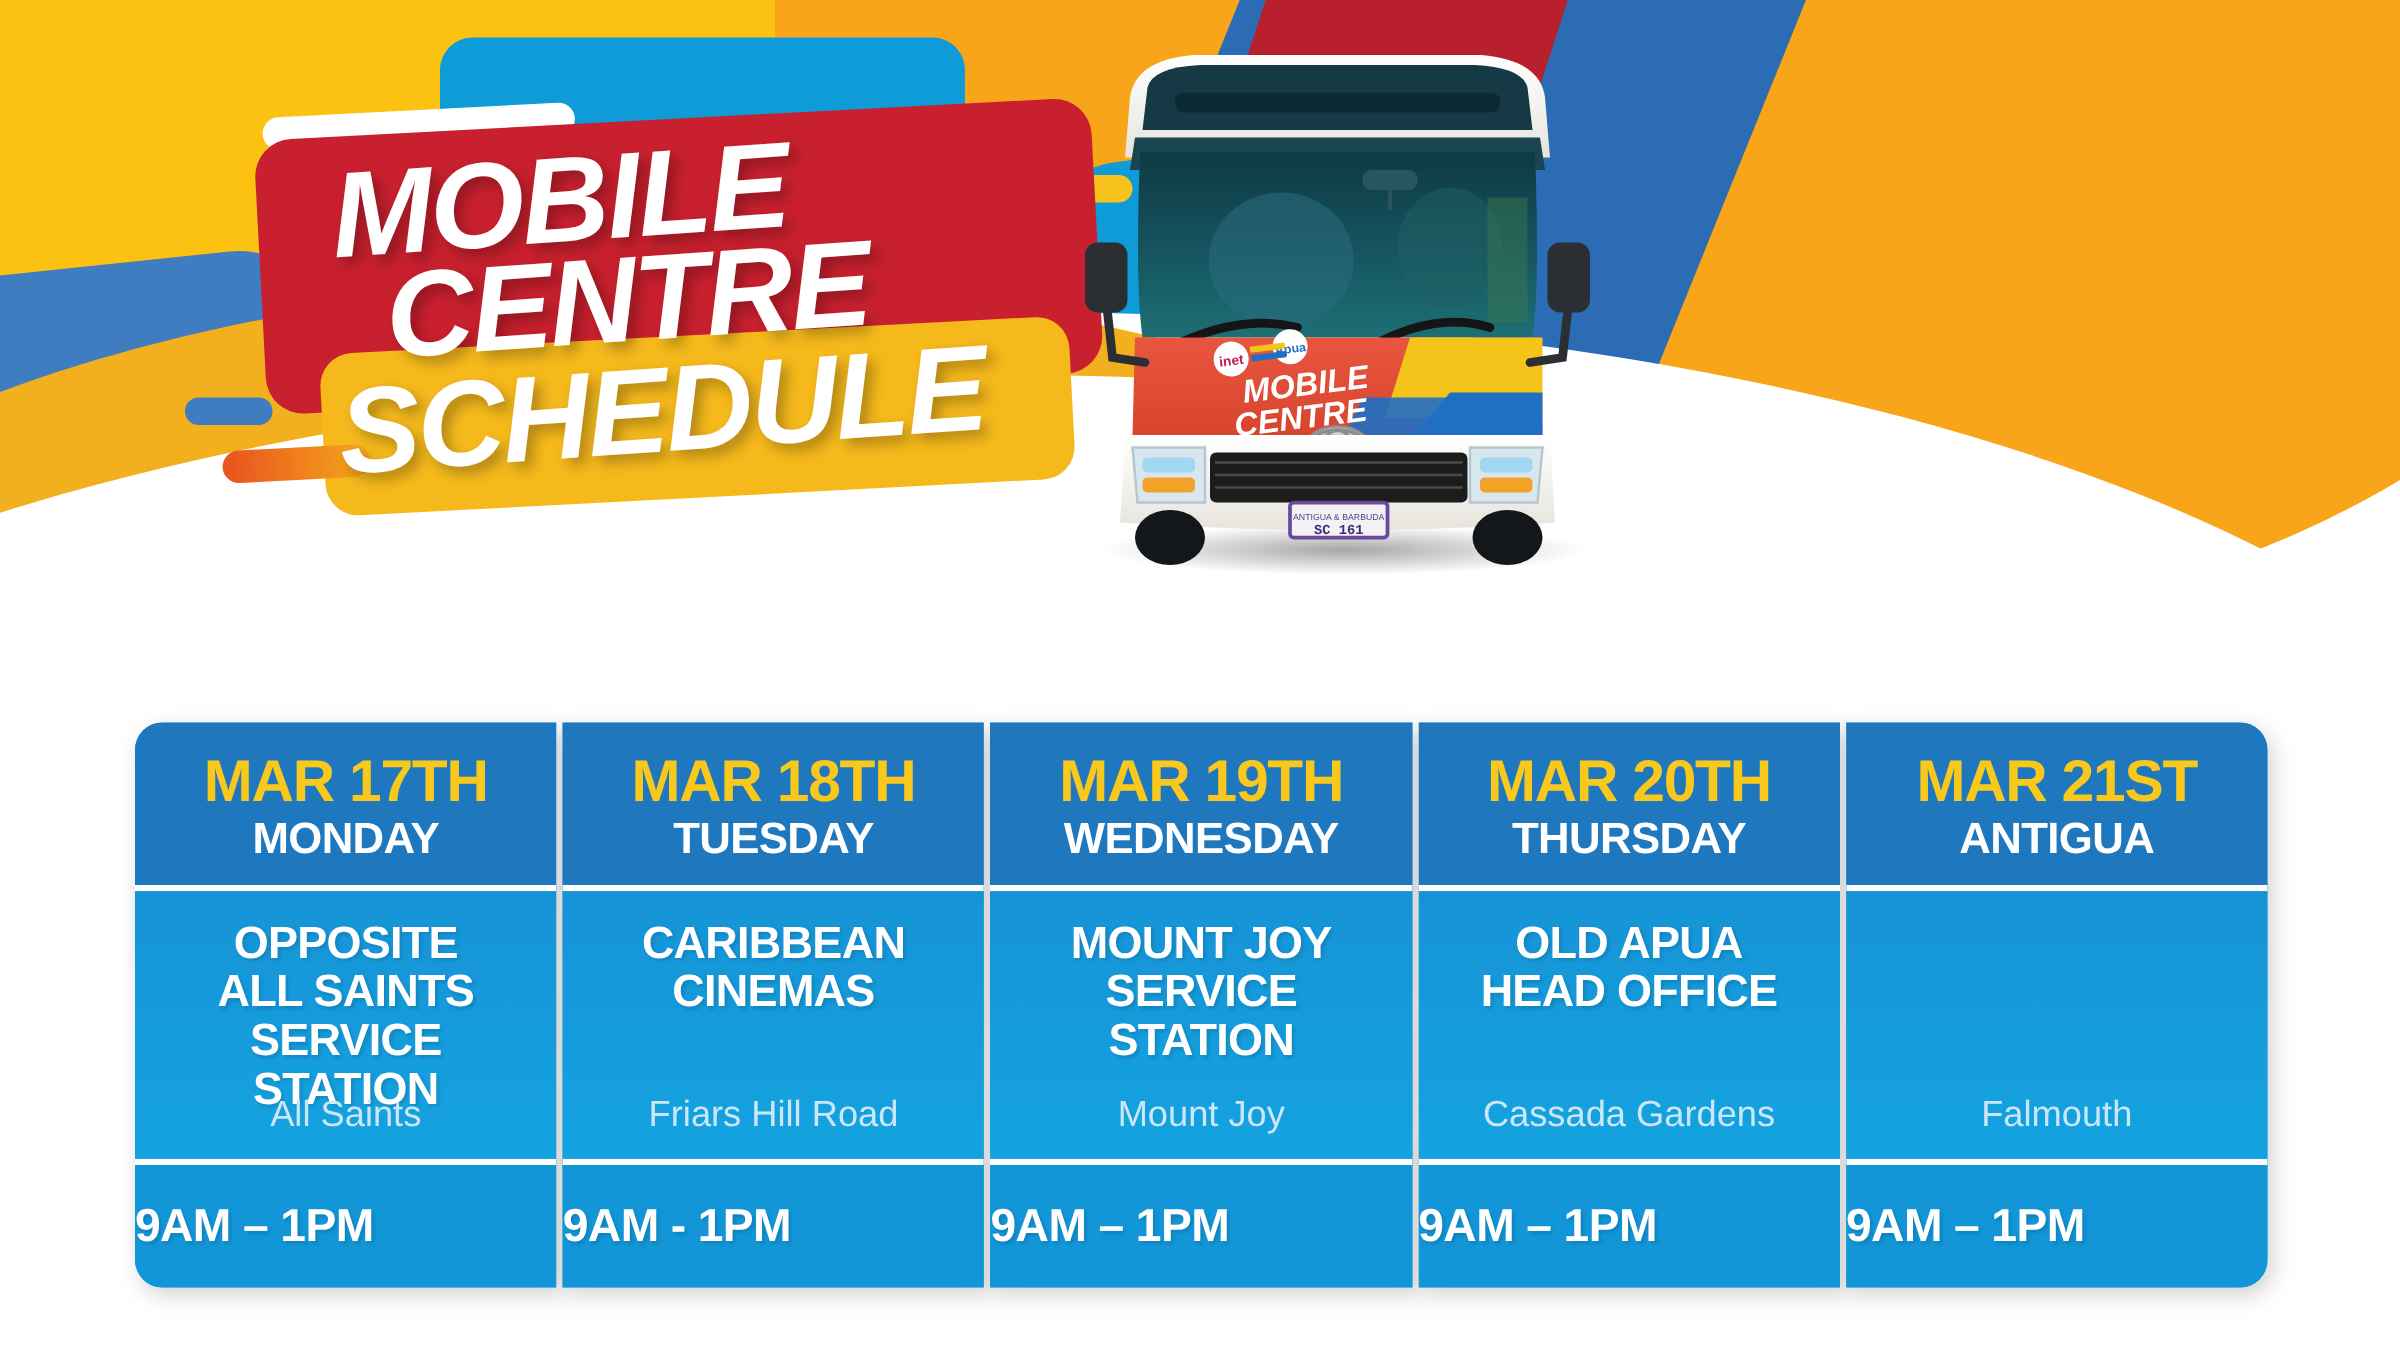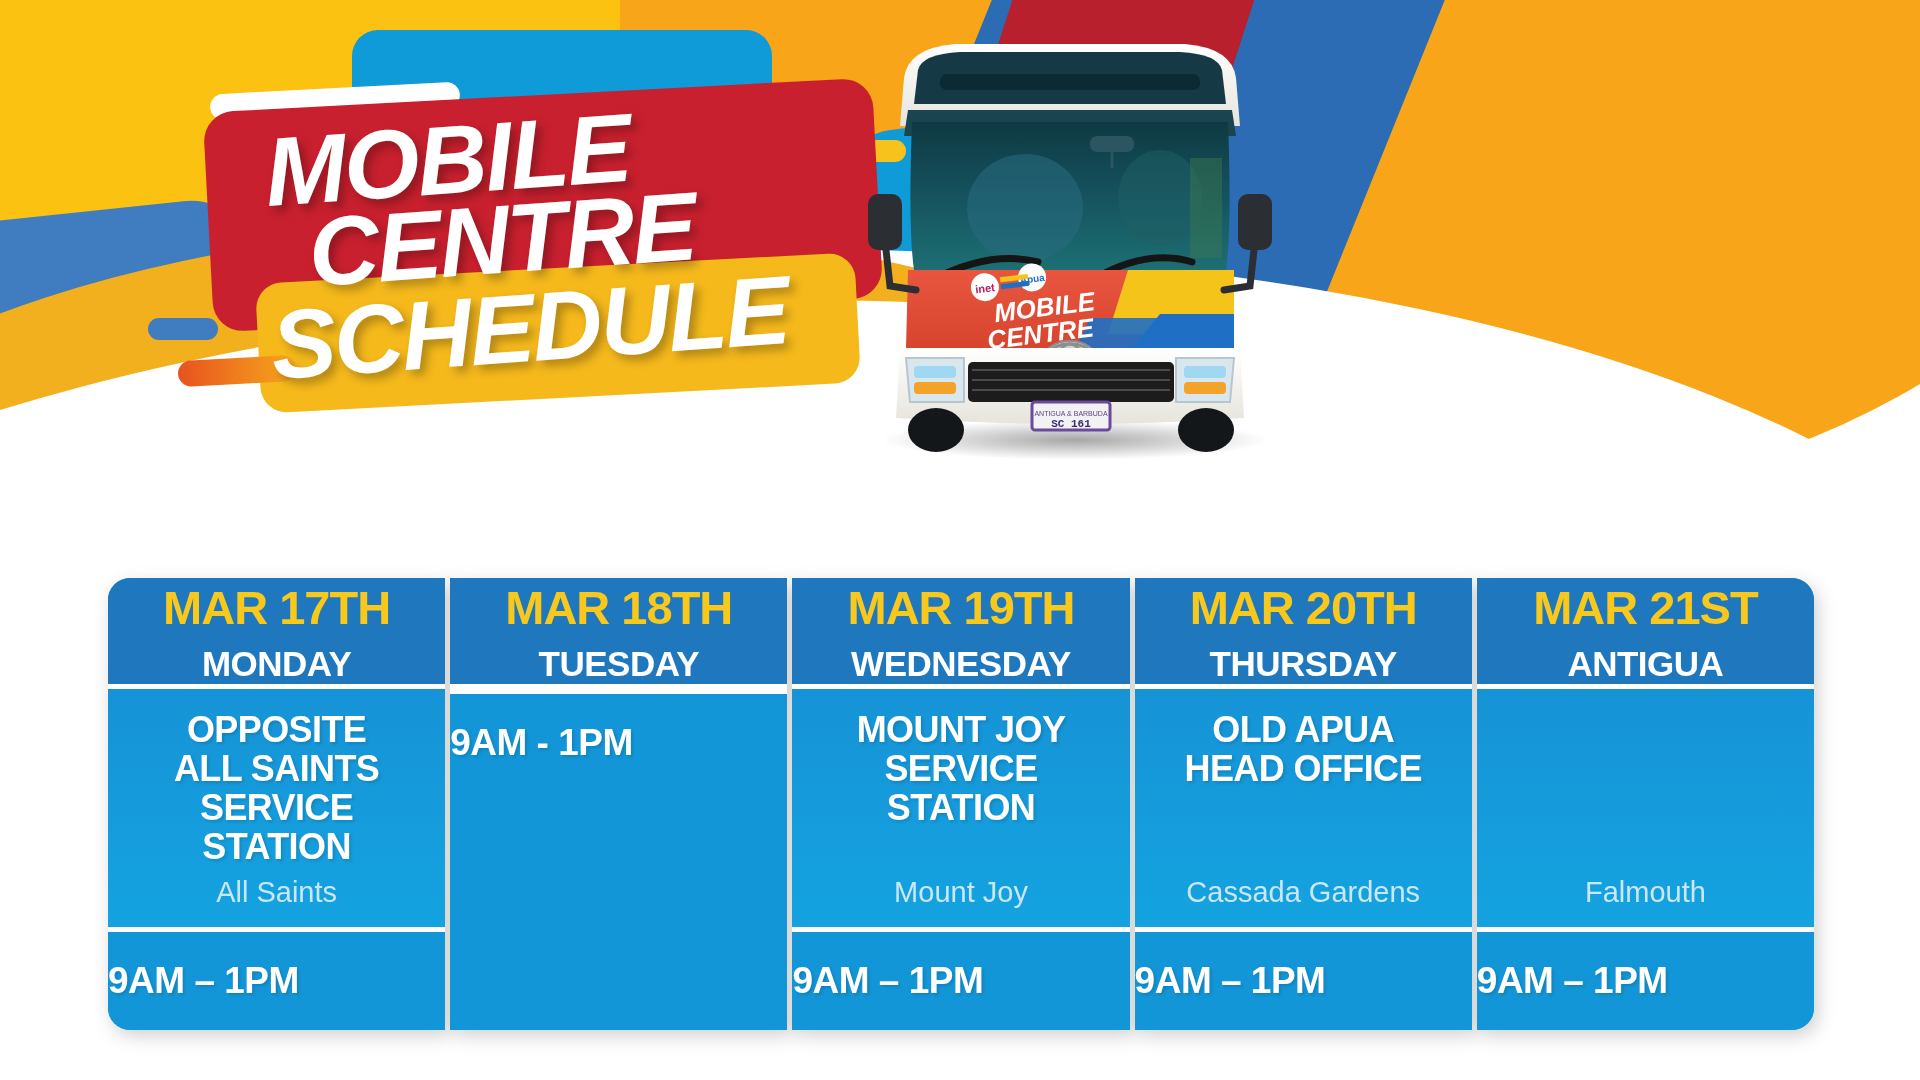--- a/index.html
+++ b/index.html
@@ -165,23 +165,23 @@
     flex:1;
     display:flex; flex-direction:column;
     background:#1296d8;
     overflow:hidden;
   }
   .col:first-child { border-radius:22px 0 0 22px; }
   .col:last-child { border-radius:0 22px 22px 0; }
 
   .cell-date {
     background:#1f78bd;
-    height:106px;
+    height:130px;
     display:flex; flex-direction:column;
-    align-items:center; justify-content:space-between;
+    align-items:center; justify-content:center;
     padding-top:6px;
   }
   .date-main {
     color:#f8c81c; font-size:47px; font-weight:bold;
     letter-spacing:-1px; line-height:1;
   }
   .date-day {
     color:#ffffff; font-size:35px; font-weight:bold;
     letter-spacing:-0.5px; line-height:1.15; margin-top:3px;
   }
@@ -353,20 +353,24 @@
       <div class="cell-time">
         <div class="time-text">9AM – 1PM</div>
       </div>
     </div>
     <div class="col">
       <div class="cell-date">
         <div class="date-main">MAR 18TH</div>
         <div class="date-day">TUESDAY</div>
       </div>
       <div class="sep"></div>
+      <div class="cell-loc">
+        <div class="loc-name">CARIBBEAN<br>CINEMAS</div>
+        <div class="loc-sub">Friars Hill Road</div>
+      </div>
       <div class="sep"></div>
       <div class="cell-time">
         <div class="time-text">9AM - 1PM</div>
       </div>
     </div>
     <div class="col">
       <div class="cell-date">
         <div class="date-main">MAR 19TH</div>
         <div class="date-day">WEDNESDAY</div>
       </div>

